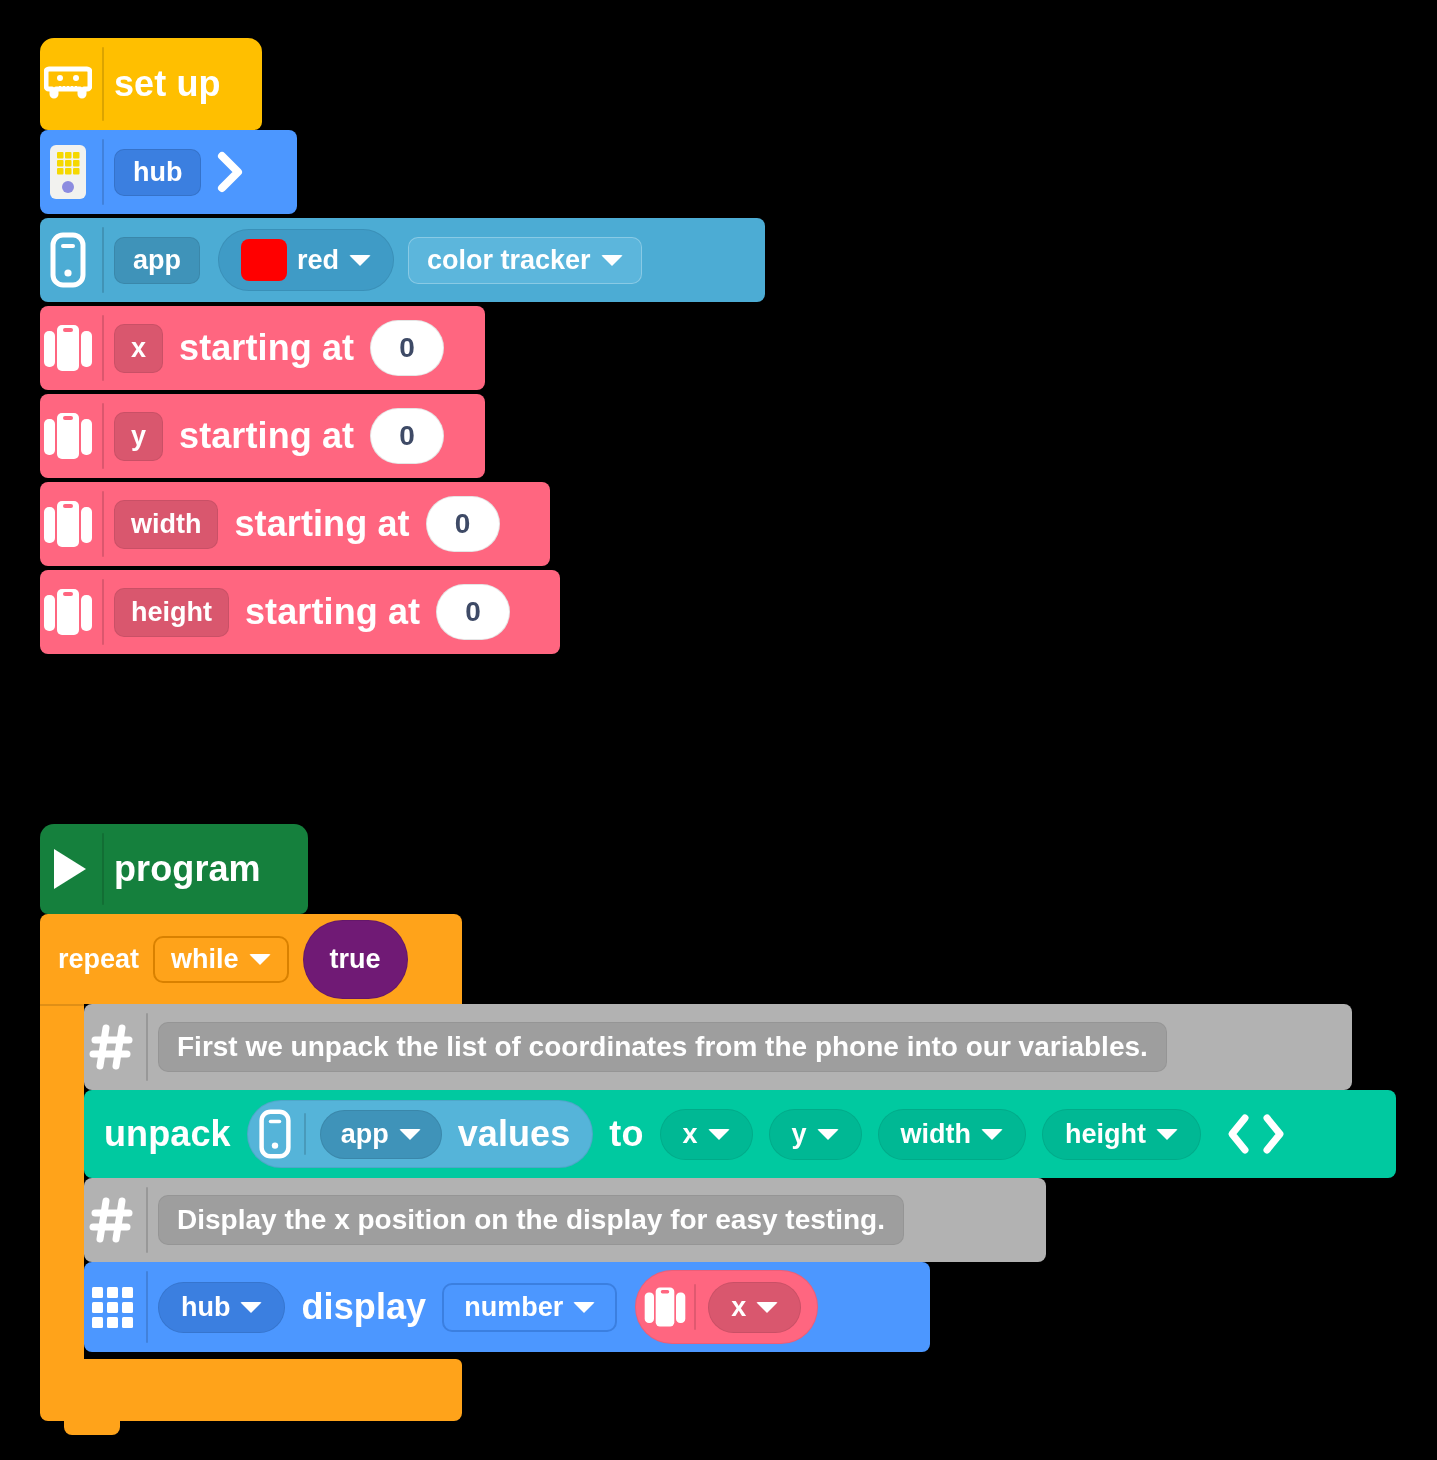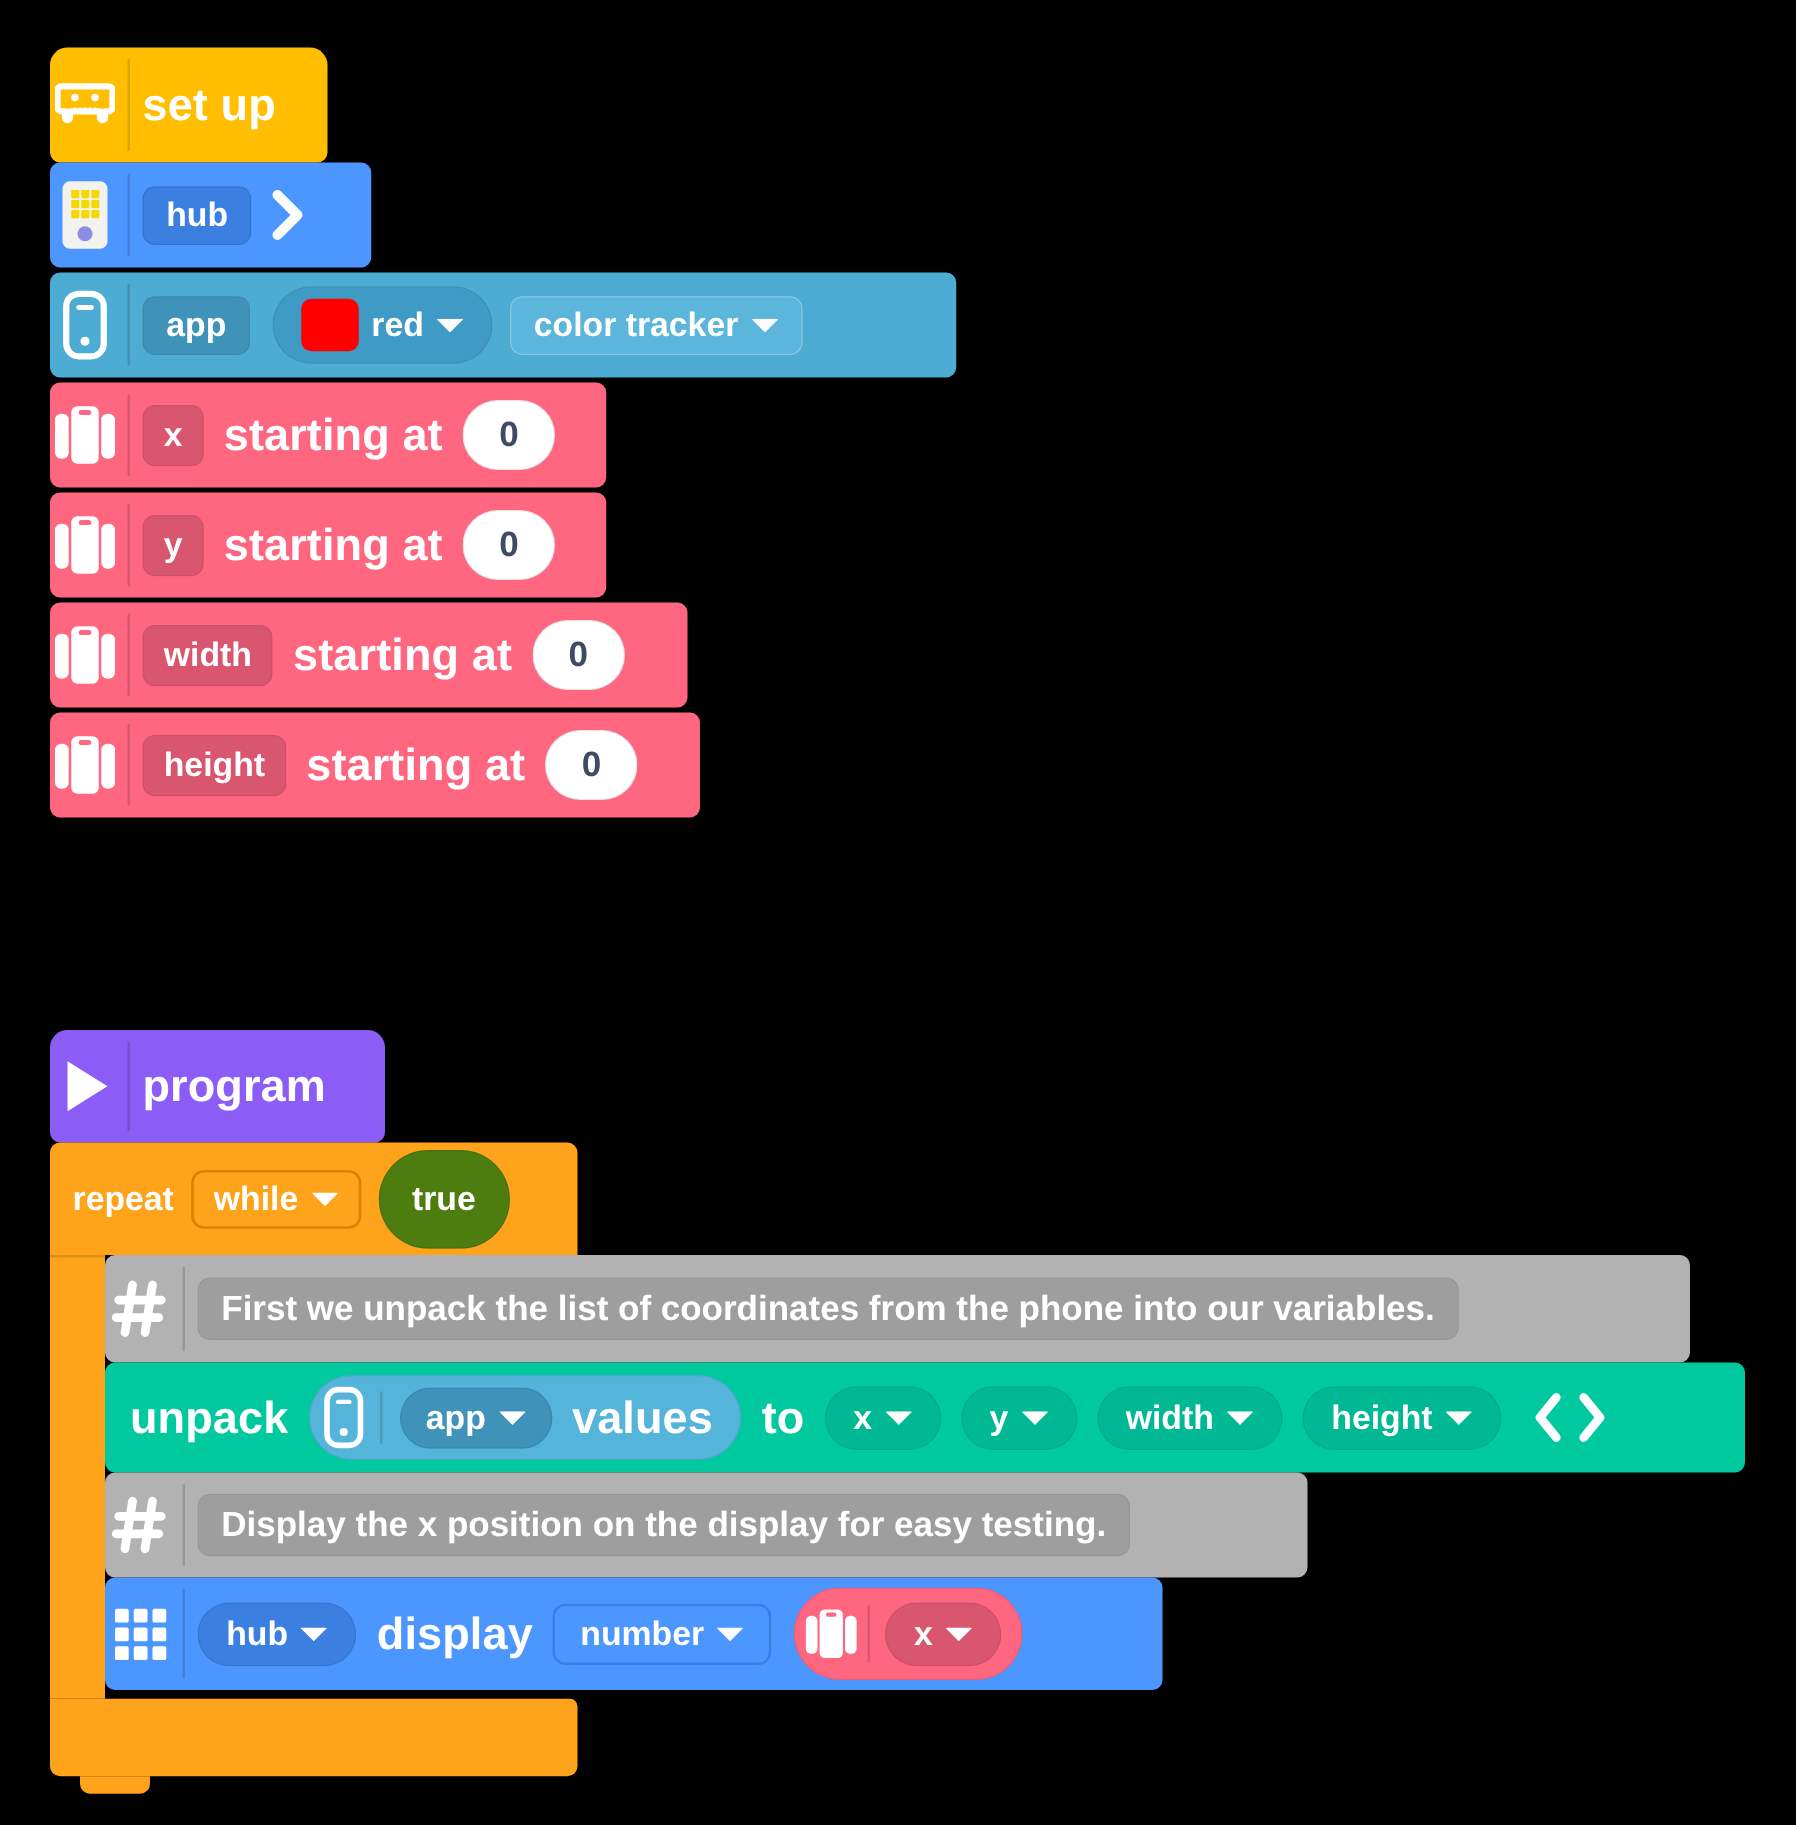--- a/index.html
+++ b/index.html
@@ -91,34 +91,34 @@
     border: 1px solid rgba(0,0,0,.10);
   }
   #var-x      { top: 306px; width: 445px; height: 84px; }
   #var-y      { top: 394px; width: 445px; height: 84px; }
   #var-width  { top: 482px; width: 510px; height: 84px; }
   #var-height { top: 570px; width: 520px; height: 84px; }
 
   
   #program-hat {
     left: 40px; top: 824px; width: 268px; height: 90px;
-    background: #8b5cf6;
+    background: #15803d;
     box-shadow: 0 2px 0 rgba(0,0,0,0.14);
   }
   #repeat-c {
     position: absolute;
     left: 40px; top: 914px; width: 422px; height: 90px;
     background: #ffa31a;
     border-radius: 8px 8px 0 0;
     box-shadow: 0 2px 0 rgba(0,0,0,0.12);
     display: flex; align-items: center; padding-left: 18px; gap: 14px;
     color: #fff; font-weight: bold; font-size: 27px;
   }
   #repeat-c .pill.sel { background: #ffa31a; border: 2px solid #d98100; border-radius: 10px; padding: 6px 16px;}
-  #repeat-c .pill.bool { background: #4d7c0f; border-radius: 999px; padding: 23px 26px; border:1px solid rgba(0,0,0,.10);}
+  #repeat-c .pill.bool { background: #701a75; border-radius: 999px; padding: 23px 26px; border:1px solid rgba(0,0,0,.10);}
   #c-arm {
     position: absolute; left: 40px; top: 1004px;
     width: 44px; height: 355px; background: #ffa31a;
   }
   #c-foot {
     position: absolute; left: 40px; top: 1359px;
     width: 422px; height: 62px; background: #ffa31a;
     border-radius: 0 6px 8px 8px;
     box-shadow: 0 2px 0 rgba(0,0,0,0.12);
   }

